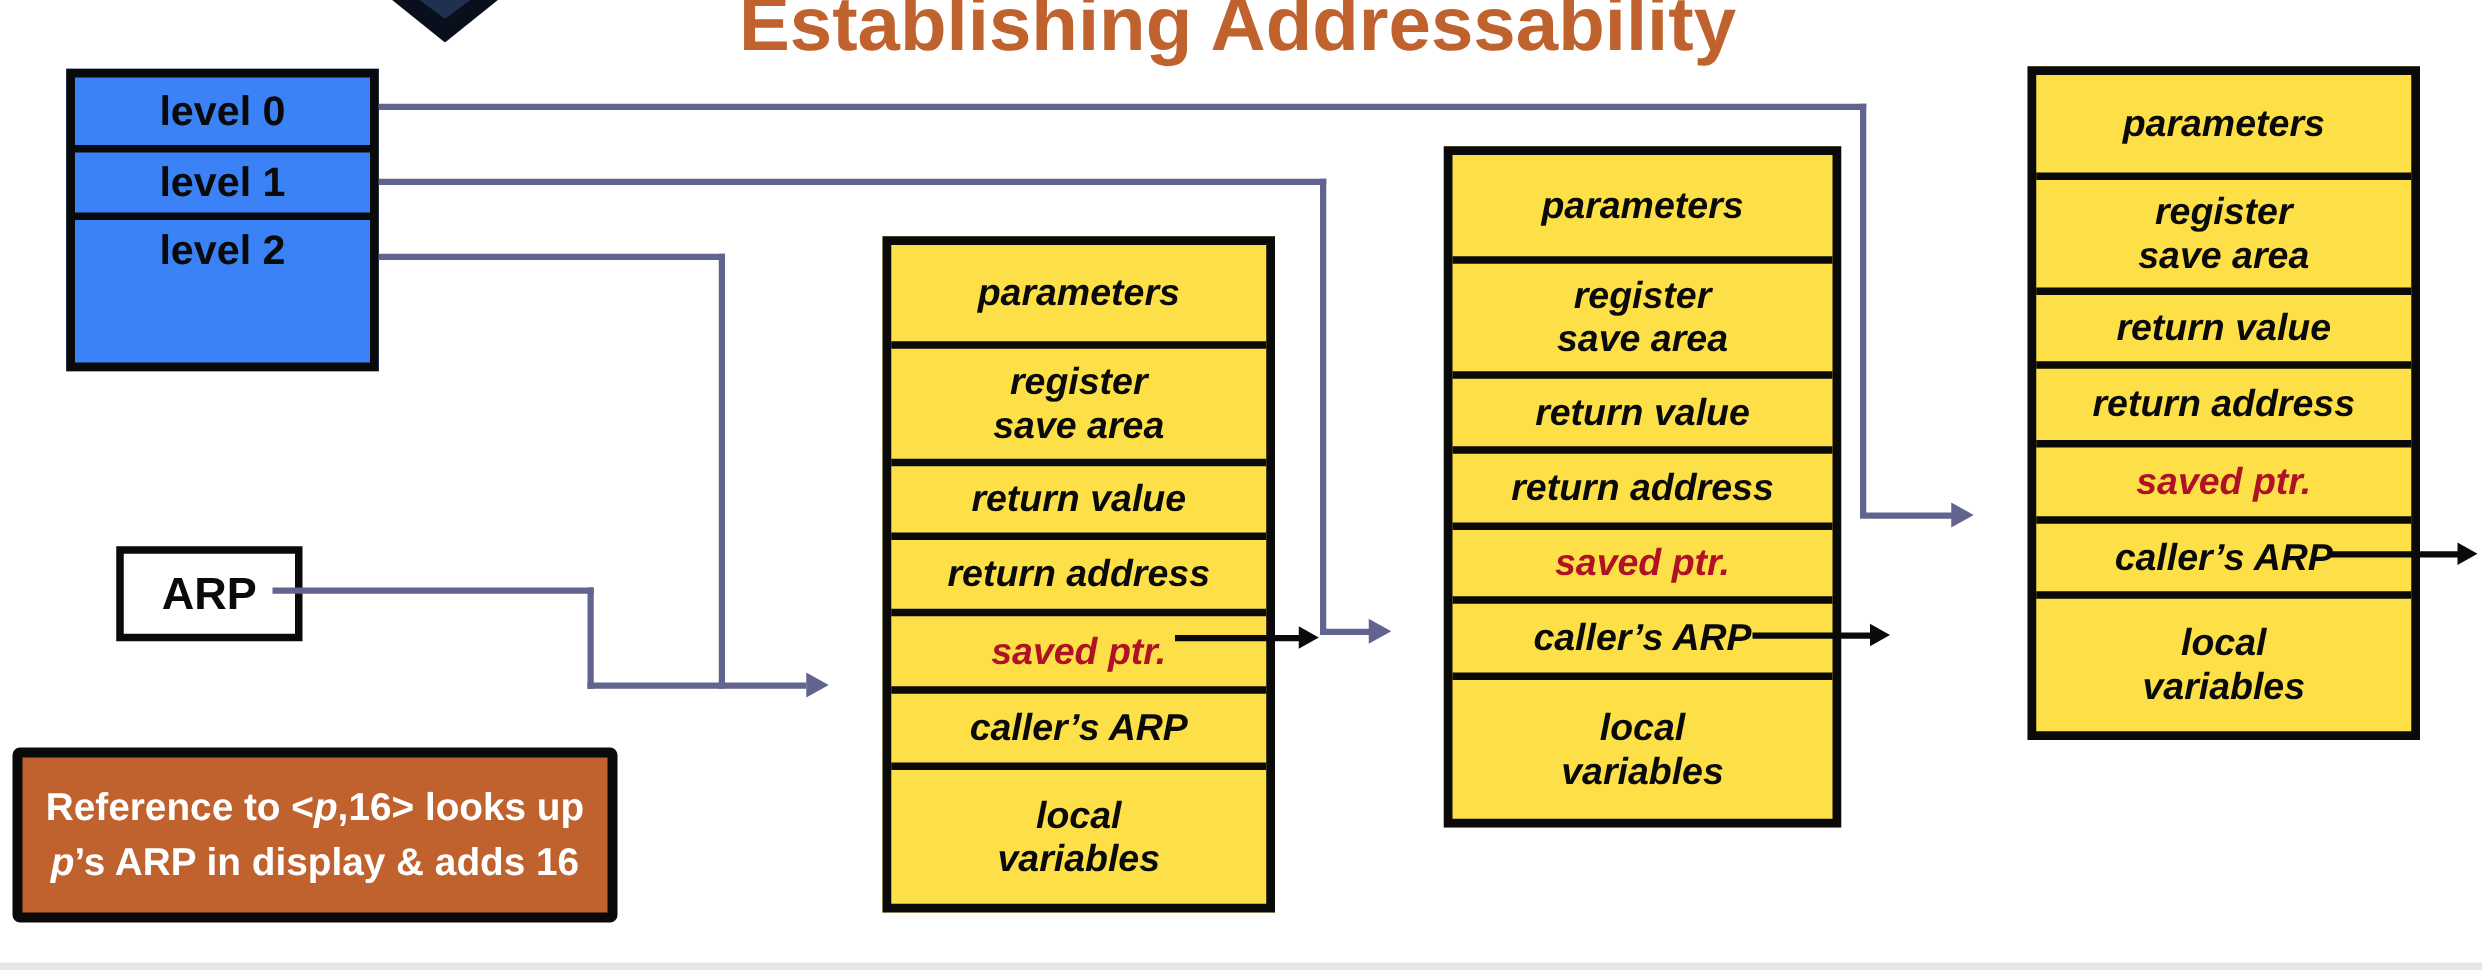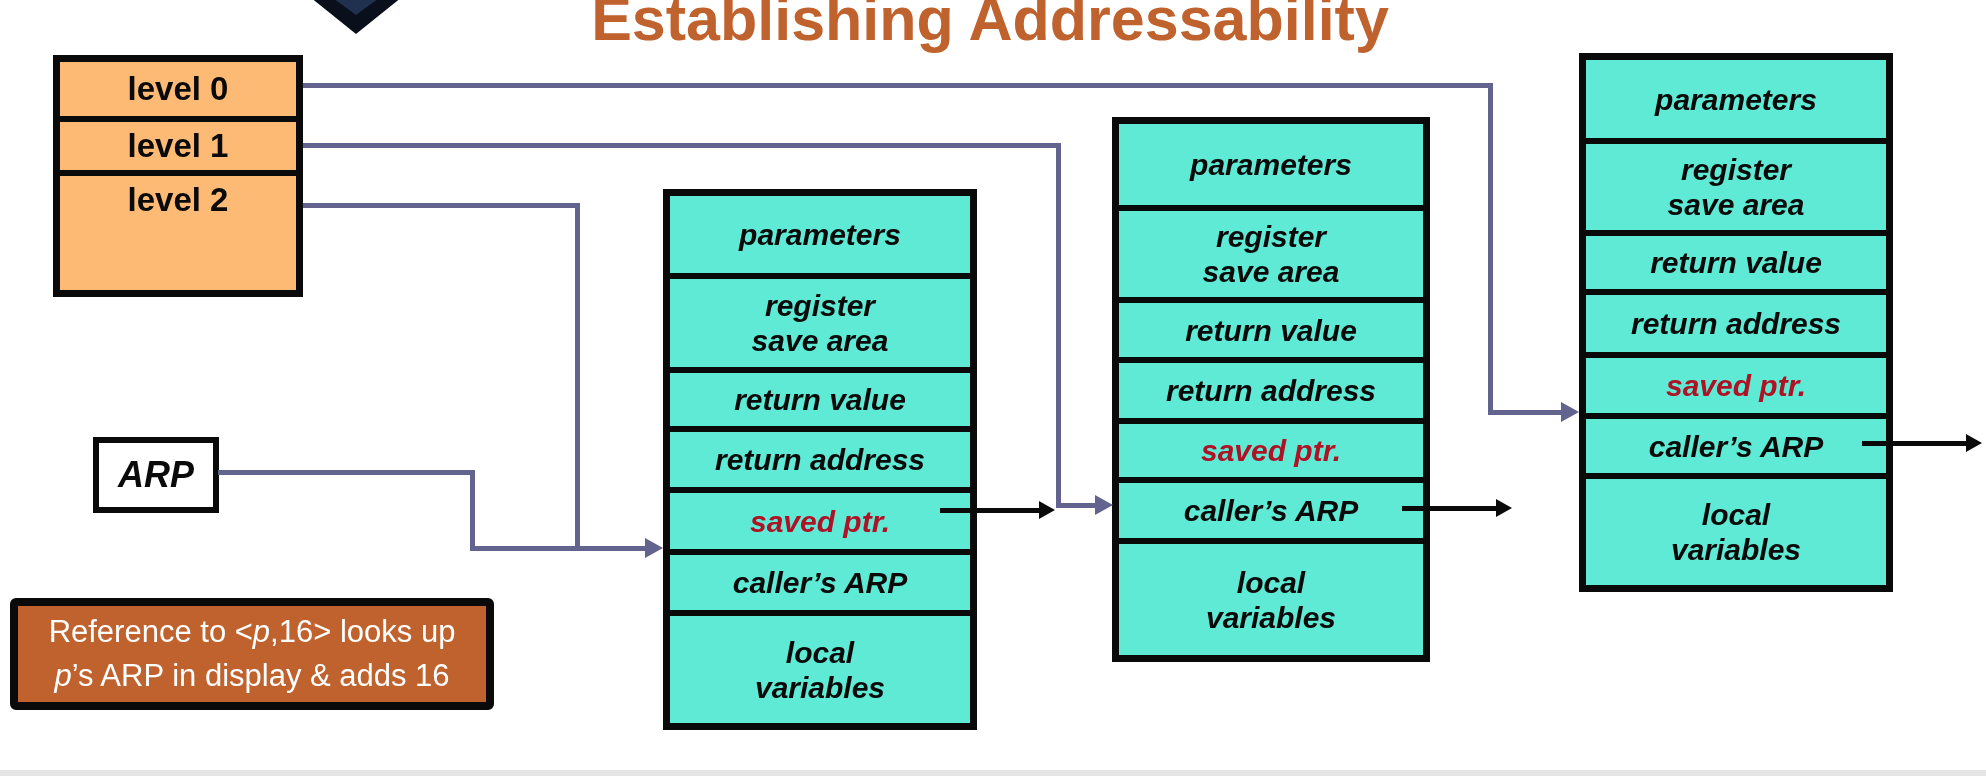--- a/index.html
+++ b/index.html
@@ -15,46 +15,46 @@
   .shield-outer{position:absolute;left:302px;top:-28px;width:108px;height:62px;background:#0a0f1c;
     -webkit-clip-path:polygon(0 0,100% 0,100% 30%,50% 100%,0 30%);
     clip-path:polygon(0 0,100% 0,100% 30%,50% 100%,0 30%);}
   .shield-inner{position:absolute;left:315px;top:-28px;width:82px;height:43px;background:#20304f;
     -webkit-clip-path:polygon(0 0,100% 0,100% 30%,50% 100%,0 30%);
     clip-path:polygon(0 0,100% 0,100% 30%,50% 100%,0 30%);}
   
   .display-label{position:absolute;left:30px;top:1px;width:220px;text-align:center;
     font-size:34px;font-weight:bold;color:#0a0a0a;}
   .display-table{position:absolute;left:53px;top:55px;width:250px;height:242px;
-    border:7px solid #0a0a0a;box-sizing:border-box;background:#fdba74;}
+    border:7px solid #0a0a0a;box-sizing:border-box;background:#3b82f6;}
   .display-row{display:flex;align-items:center;justify-content:center;box-sizing:border-box;
     height:54px;border-top:6px solid #0a0a0a;font-size:33px;font-weight:bold;color:#0a0a0a;}
   .display-row:first-child{height:54px;border-top:none;}
   
-  .arp-box{position:absolute;left:93px;top:437px;width:126px;height:76px;border:6px solid #0a0a0a;
+  .arp-box{position:absolute;left:93px;top:437px;width:149px;height:76px;border:6px solid #0a0a0a;
     box-sizing:border-box;background:#fff;display:flex;align-items:center;justify-content:center;
-    font-size:36px;font-weight:bold;color:#0a0a0a;font-style:italic;}
+    font-size:36px;font-weight:bold;color:#0a0a0a;}
   
-  .stack{position:absolute;border:7px solid #0a0a0a;box-sizing:border-box;background:#5eead4;}
+  .stack{position:absolute;border:7px solid #0a0a0a;box-sizing:border-box;background:#fde047;margin-left:43px;}
   .stack .cell{display:flex;align-items:center;justify-content:center;box-sizing:border-box;
     border-top:6px solid #0a0a0a;font-size:30px;line-height:35px;font-weight:bold;font-style:italic;
     color:#0a0a0a;white-space:pre-line;text-align:center;}
   .stack .cell:first-child{border-top:none;}
   .stack .cell.red{color:#b01225;}
   
   .pline{position:absolute;background:#63638f;}
   .parrow{position:absolute;width:0;height:0;border-top:10px solid transparent;
     border-bottom:10px solid transparent;border-left:18px solid #63638f;}
   .bline{position:absolute;background:#0a0a0a;height:5px;}
   .barrow{position:absolute;width:0;height:0;border-top:9px solid transparent;
     border-bottom:9px solid transparent;border-left:16px solid #0a0a0a;}
   
-  .note-orange{position:absolute;left:10px;top:598px;width:484px;height:112px;box-sizing:border-box;
+  .note-orange{position:absolute;left:10px;top:598px;width:484px;height:140px;box-sizing:border-box;
     background:#c0622e;border:8px solid #0a0a0a;border-radius:6px;display:flex;align-items:center;
-    justify-content:center;text-align:center;color:#ffffff;font-size:31px;font-weight:normal;line-height:44px;}
+    justify-content:center;text-align:center;color:#ffffff;font-size:31px;font-weight:bold;line-height:44px;}
   .note-blue{position:absolute;left:1121px;top:681px;width:847px;height:88px;box-sizing:border-box;
     background:#3a67b1;border:8px solid #0a0a0a;display:flex;align-items:center;justify-content:center;
     color:#ffffff;font-size:34px;font-weight:bold;}
   .bottom-strip{position:absolute;left:0;top:770px;width:1986px;height:6px;background:#d9d9d9;opacity:.65;}
 </style>
 </head>
 <body>
 
 <div class="page">
 

